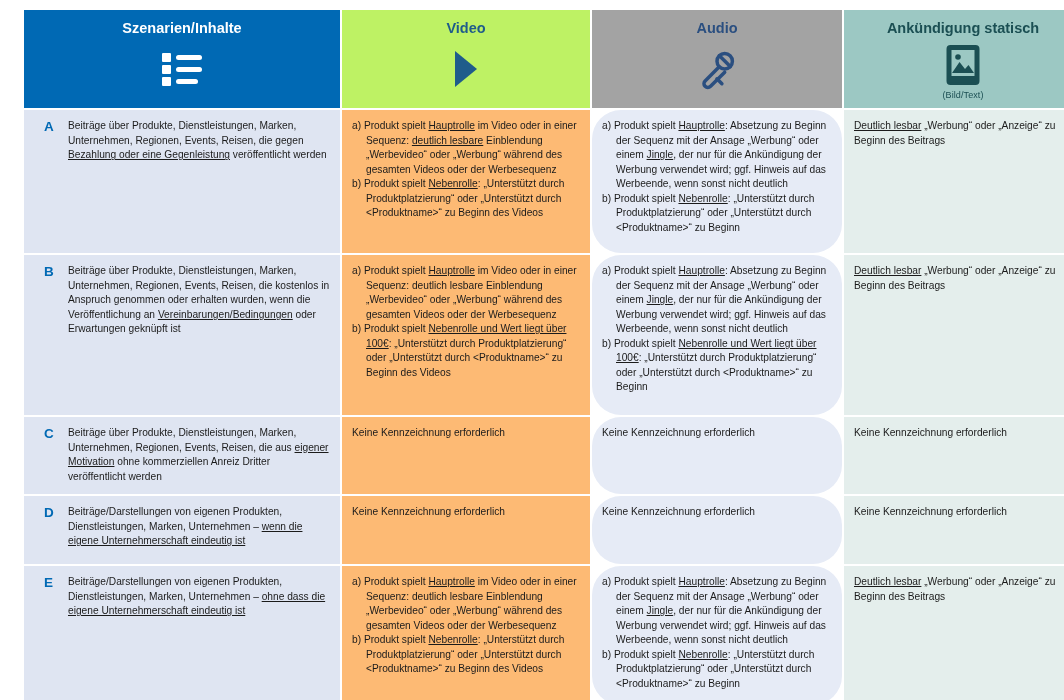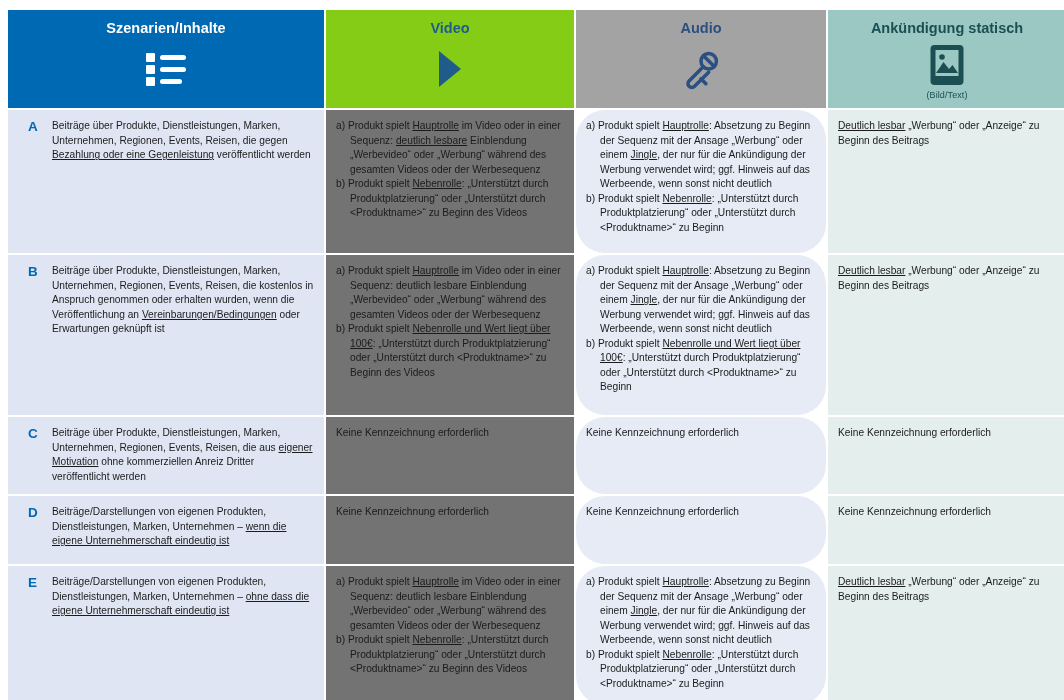--- a/index.html
+++ b/index.html
@@ -13,21 +13,21 @@
     font-family: "Liberation Sans", sans-serif;
     color: #1b1b1b;
     overflow: hidden;
   }
 
   .sheet {
     position: relative;
     width: 1064px;
     height: 597px;
     box-sizing: border-box;
-    padding: 8px 6px 0 6px;
+    padding: 8px 6px 0 22px;
     background: #ffffff;
   }
 
   table.matrix {
     width: 1052px;
     border-collapse: separate;
     border-spacing: 2px 2px;
     table-layout: fixed;
   }
 
@@ -40,21 +40,21 @@
     height: 92px;
     box-sizing: border-box;
   }
   th.h-scen {
     background: #0069b4;
     color: #ffffff;
     width: 316px;
     font-size: 14.5px;
   }
   th.h-video {
-    background: #84cc16;
+    background: #bef264;
     color: #1f5c8b;
     width: 248px;
     font-size: 14.5px;
   }
   th.h-audio {
     background: #a3a3a3;
     color: #2b4f80;
     width: 250px;
     font-size: 14.5px;
   }
@@ -82,21 +82,21 @@
 
   
   tbody td {
     vertical-align: top;
     font-size: 10.2px;
     line-height: 1.42;
     padding: 9px 10px 10px 10px;
     box-sizing: border-box;
   }
   td.c-scen   { background: #dfe5f2; }
-  td.c-video  { background: #737373; }
+  td.c-video  { background: #fdba74; }
   td.c-audio  { background: #e6ebf6; border-radius: 29px; }
   td.c-static { background: #e4eeec; }
 
   
   .scen-inner { display: flex; align-items: flex-start; }
   .scen-letter {
     flex: 0 0 34px;
     color: #0069b4;
     font-weight: bold;
     font-size: 13.5px;

